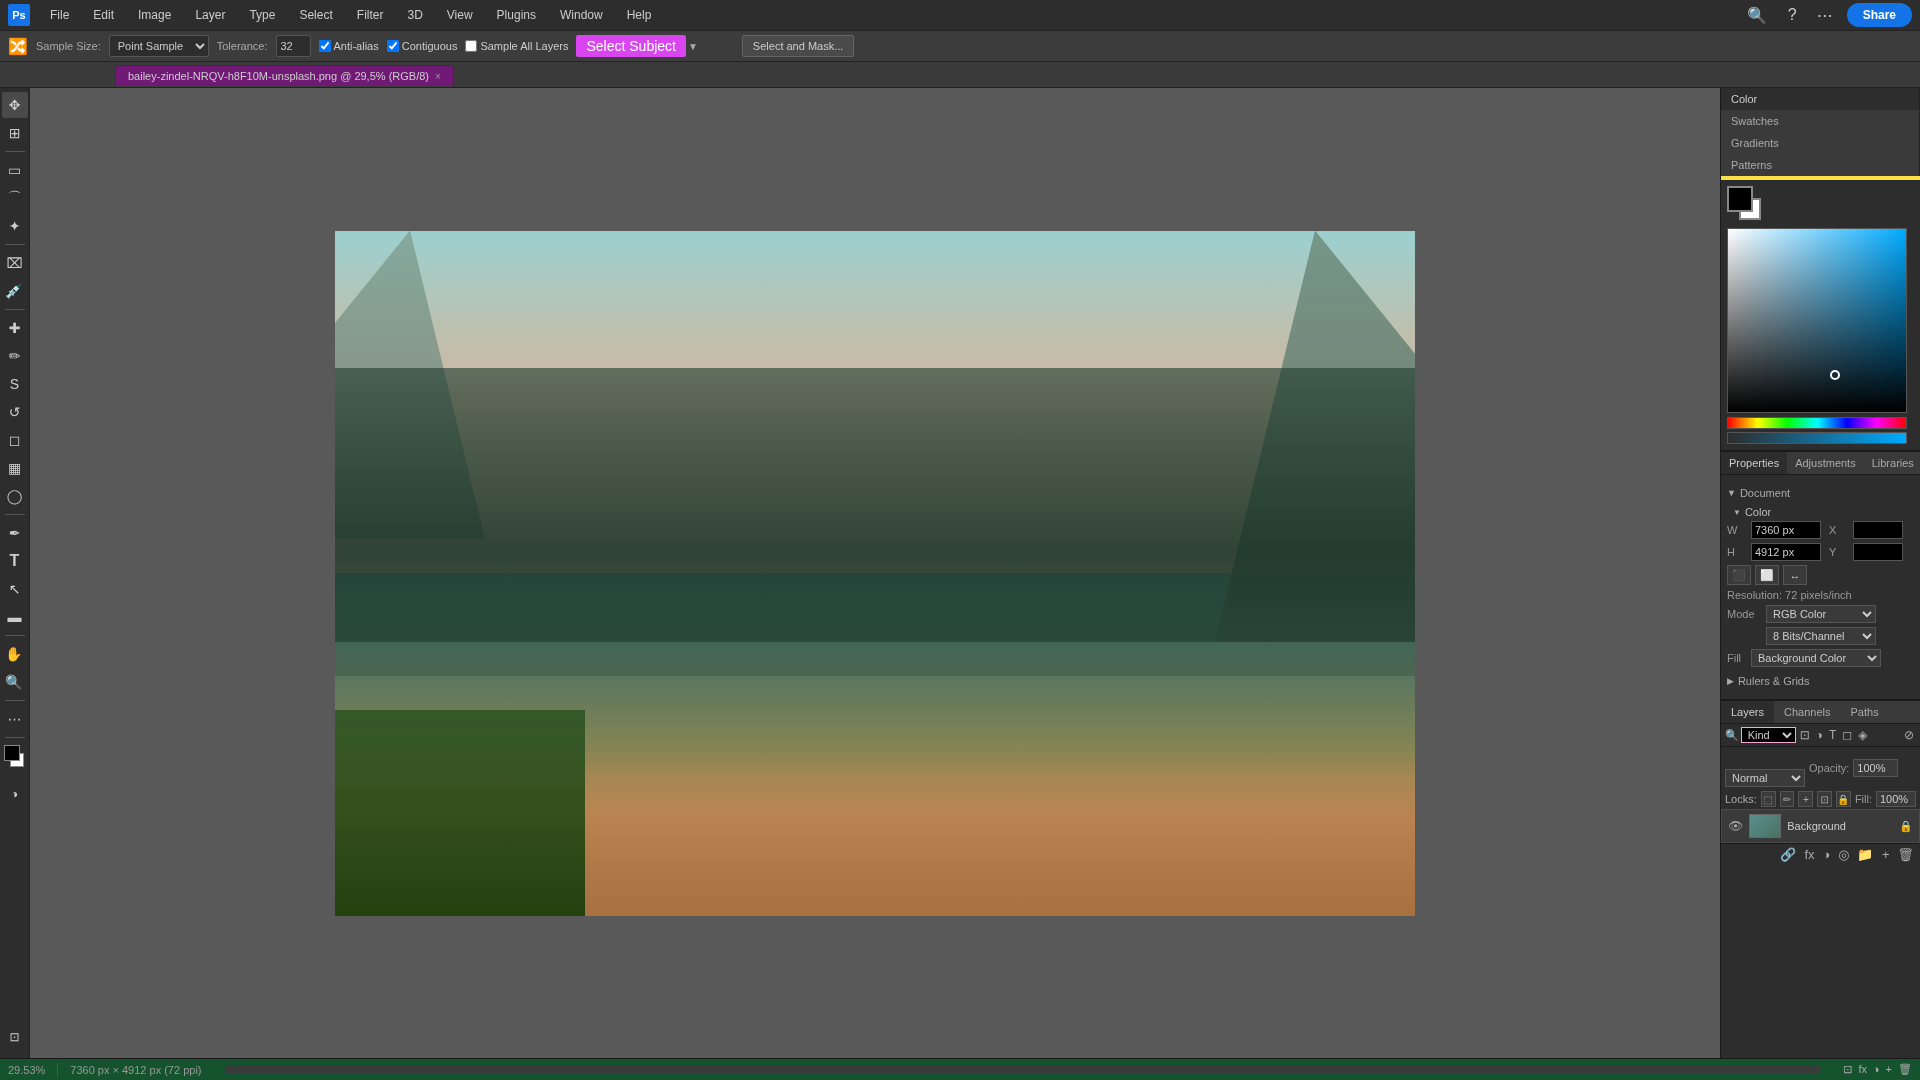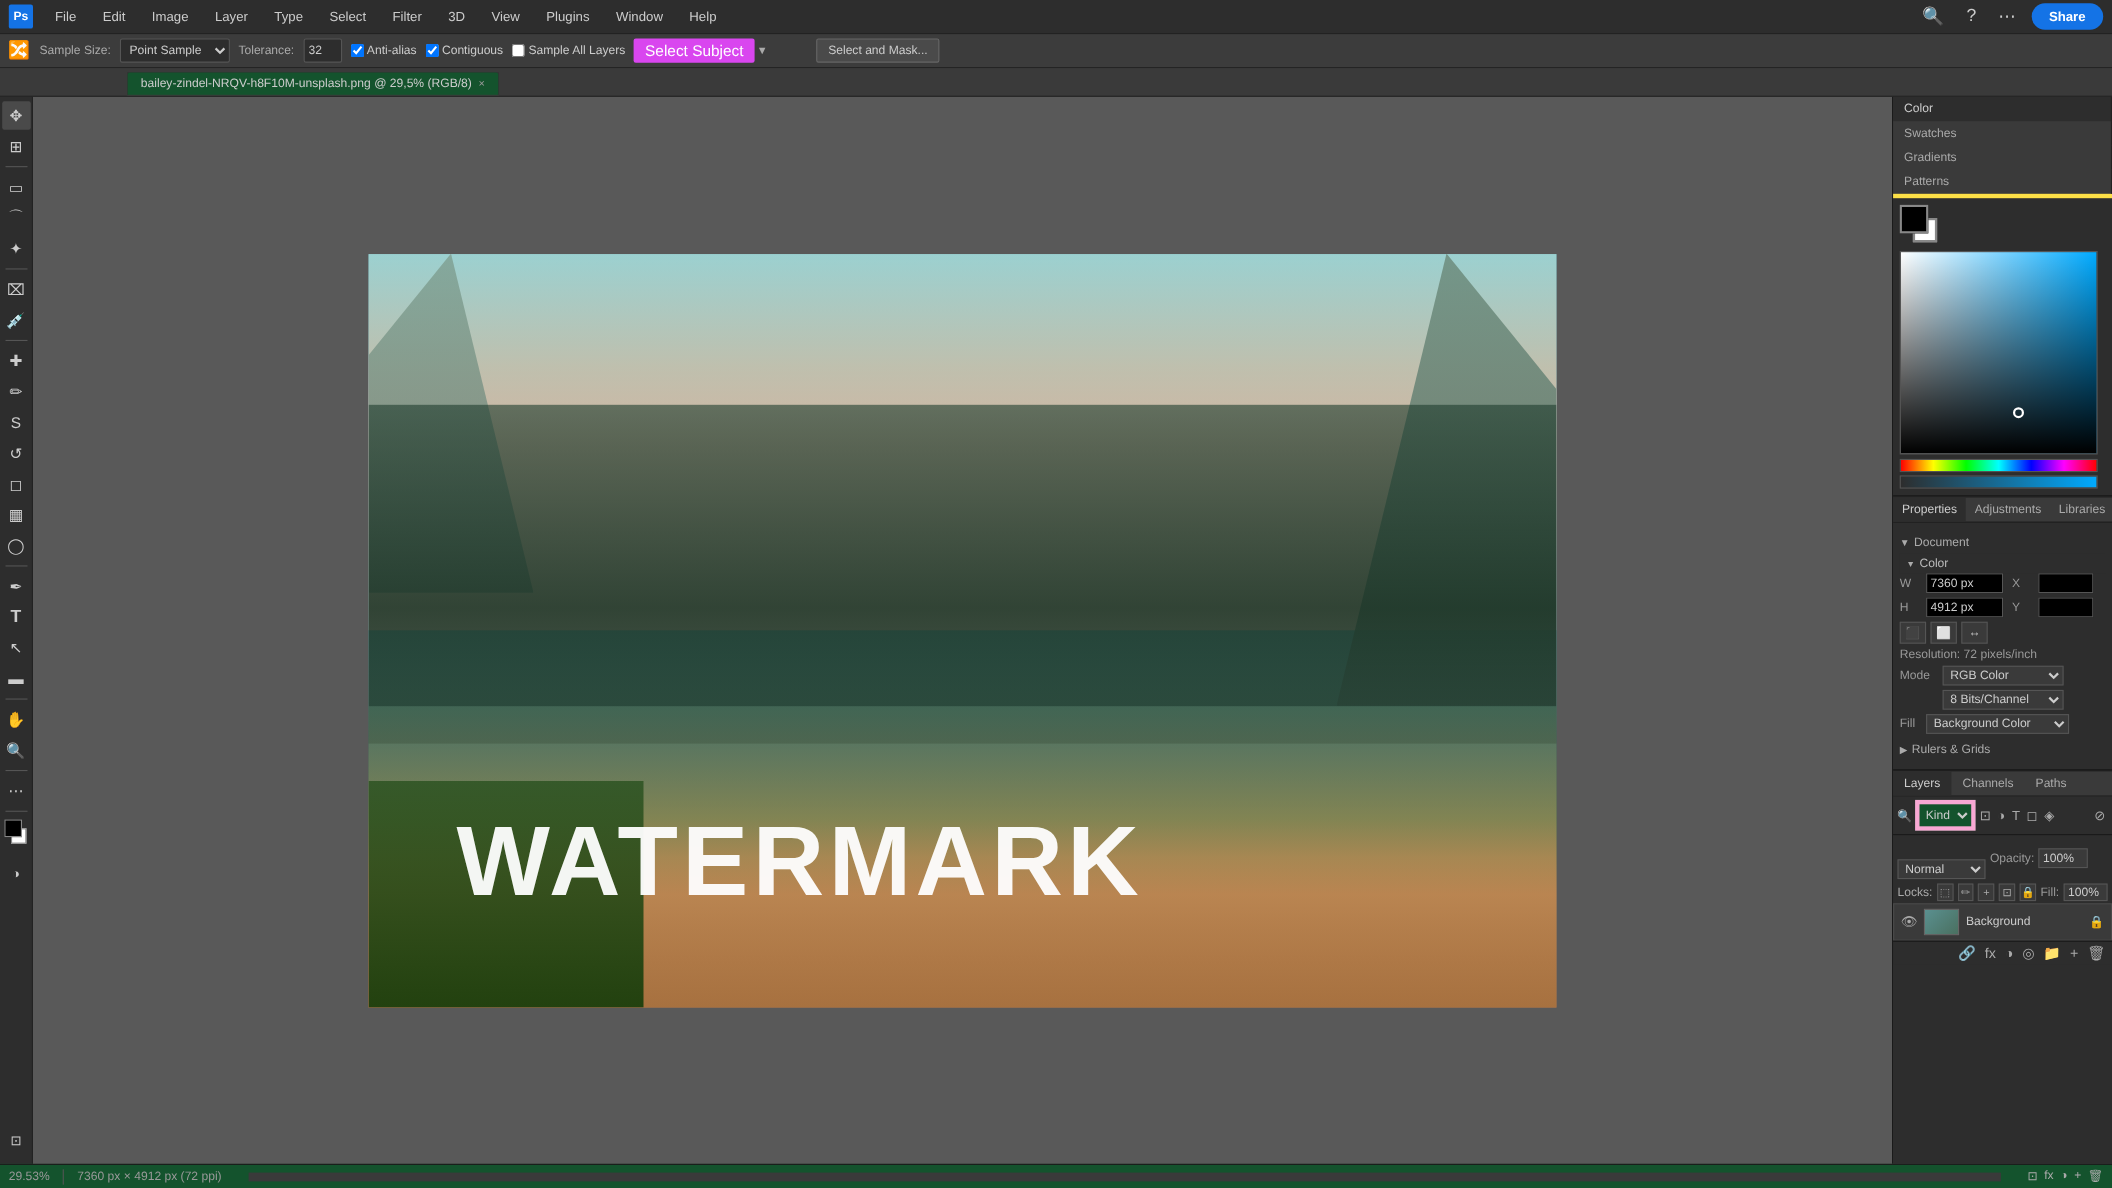--- a/index.html
+++ b/index.html
@@ -19,21 +19,21 @@
     .options-bar input[type=text] { width: 70px; }
     .options-bar label { display: flex; align-items: center; gap: 3px; font-size: 11px; color: #ccc; }
     .options-bar input[type=checkbox] { width: 12px; height: 12px; }
     .options-btn { background: #4a4a4a; border: 1px solid #666; color: #ccc; height: 22px; padding: 0 10px; font-size: 11px; cursor: pointer; border-radius: 2px; margin-left: 36px; }
     .options-btn-blue { background: #d946ef; border: none; color: white; height: 22px; padding: 0 10px; font-size: 14px; cursor: pointer; border-radius: 2px; }
     .sample-size-label { font-size: 11px; color: #aaa; }
 
     
     .tab-bar { background: #3a3a3a; height: 26px; display: flex; align-items: flex-end; padding-left: 115px; flex-shrink: 0; border-bottom: 1px solid #222; }
     .tab { background: #4a4a4a; color: #ccc; padding: 4px 12px; font-size: 11px; display: flex; align-items: center; gap: 6px; border-radius: 3px 3px 0 0; border: 1px solid #333; border-bottom: none; cursor: pointer; }
-    .tab.active { background: #14532d; border-bottom: 1px solid #3c3c3c; }
+    .tab.active { background: #701a75; border-bottom: 1px solid #3c3c3c; }
     .tab-close { color: #999; font-size: 10px; cursor: pointer; }
 
     
     .main-area { display: flex; flex: 1; overflow: hidden; }
 
     
     .toolbar { width: 30px; background: #2d2d2d; display: flex; flex-direction: column; align-items: center; padding: 4px 0; gap: 2px; flex-shrink: 0; border-right: 1px solid #222; }
     .tool-btn { width: 26px; height: 26px; display: flex; align-items: center; justify-content: center; cursor: pointer; border-radius: 2px; color: #ccc; font-size: 14px; }
     .tool-btn.active { background: #4a4a4a; }
     .tool-separator { width: 20px; height: 1px; background: #555; margin: 3px 0; }
@@ -224,21 +224,20 @@
 
         <div style="position:absolute;top:0;right:0;width:200px;height:60%;background:linear-gradient(180deg, #6a8878 0%, #4a6860 100%);clip-path:polygon(0 100%, 50% 0, 100% 30%, 100% 100%);opacity:0.8;"></div>
         <div style="position:absolute;top:0;left:0;width:150px;height:45%;background:linear-gradient(180deg, #7a9888 0%, #5a7870 100%);clip-path:polygon(0 30%, 50% 0, 100% 100%, 0 100%);opacity:0.7;"></div>
 
         <div style="position:absolute;top:20%;left:0;right:0;height:45%;background:linear-gradient(180deg, rgba(30,60,45,0.6) 0%, rgba(20,45,30,0.8) 60%, rgba(15,35,20,0.5) 100%);"></div>
 
         <div style="position:absolute;bottom:0;left:0;right:0;height:40%;background:linear-gradient(180deg, rgba(80,120,100,0.6) 0%, rgba(180,130,80,0.5) 50%, rgba(160,110,60,0.7) 100%);"></div>
 
         <div style="position:absolute;bottom:0;left:0;width:250px;height:30%;background:linear-gradient(180deg, rgba(40,80,30,0.8), rgba(20,60,10,0.9));"></div>
 
-        <div class="canvas-watermark">WATERMARK</div>
       </div>
     </div>
   </div>
 
   <div class="right-panel">
 
     <div class="panel-section">
       <div class="panel-tabs">
         <div class="panel-tab active">Color</div>
         <div class="panel-tab">Swatches</div>
@@ -316,21 +315,21 @@
 
     <div class="layers-panel">
       <div class="layers-tabs">
         <div class="layers-tab active">Layers</div>
         <div class="layers-tab">Channels</div>
         <div class="layers-tab">Paths</div>
       </div>
 
       <div class="layers-toolbar">
         <span style="font-size:11px;color:#aaa;">🔍</span>
-        <select style="background:#14532d;border:4px solid #f9a8d4;color:#ccc;height:28px;width:55px;padding:0 2px;font-size:11px;">
+        <select style="background:#000000;border:1px solid #f9a8d4;color:#ccc;height:16px;width:55px;padding:0 2px;font-size:11px;">
           <option>Kind</option>
         </select>
         <span class="layers-icon-btn">⊡</span>
         <span class="layers-icon-btn">◑</span>
         <span class="layers-icon-btn">T</span>
         <span class="layers-icon-btn">◻</span>
         <span class="layers-icon-btn">◈</span>
         <span class="layers-icon-btn" style="margin-left:auto;">⊘</span>
       </div>
 

